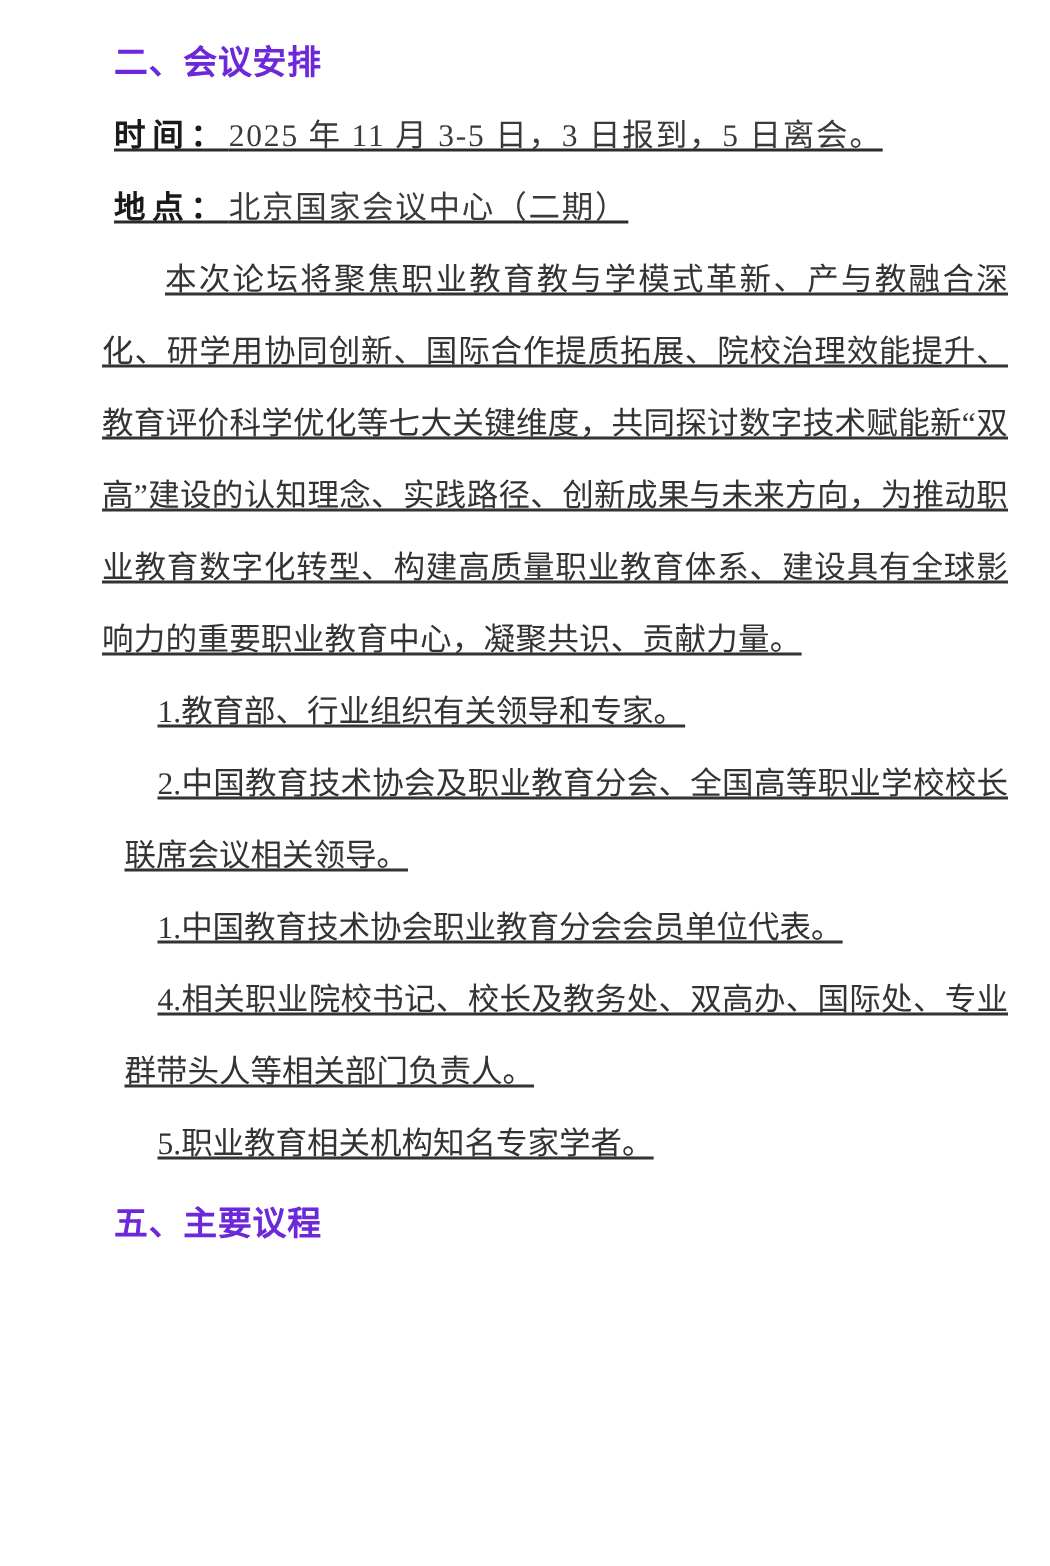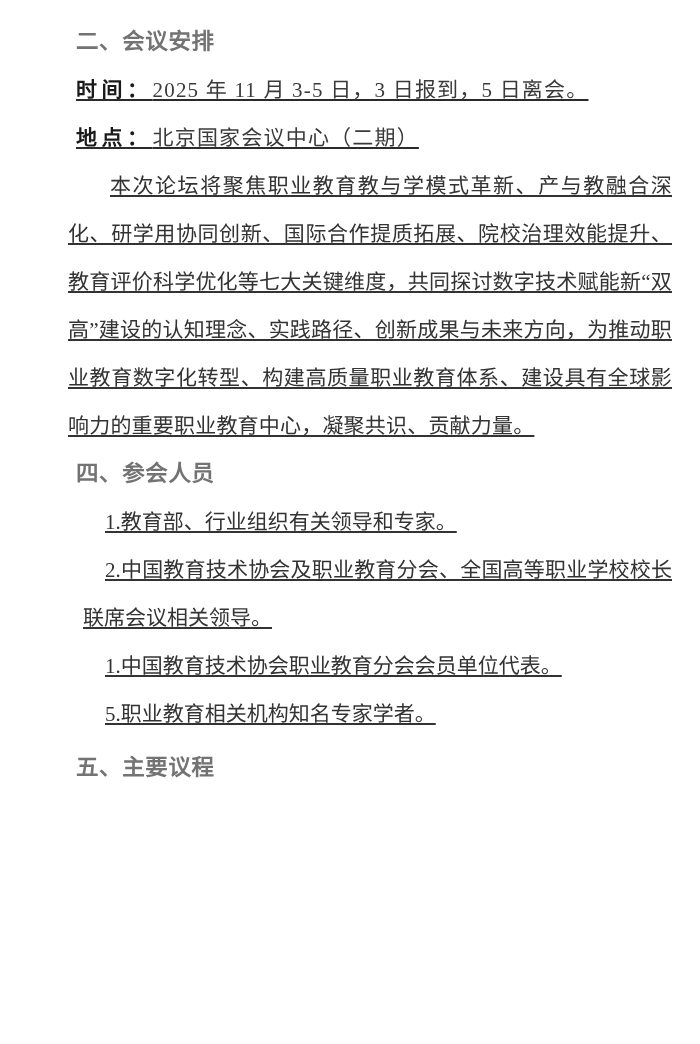--- a/index.html
+++ b/index.html
@@ -25,21 +25,21 @@
     top: 18px;
     width: 604px;
   }
 
   
   .section-heading {
     font-family: "Liberation Sans", "DejaVu Sans", sans-serif;
     font-weight: 700;
     font-size: 22.5px;
     line-height: 48px;
-    color: #737373;
+    color: #6d28d9;
     letter-spacing: 0.6px;
     margin: 0;
     padding: 0 0 0 8px;
     white-space: nowrap;
   }
 
   .heading-block {
     height: 48px;
     display: block;
   }
@@ -126,27 +126,25 @@
       <span class="kv-label">时间：</span><span class="kv-value">2025 年 11 月 3-5 日，3 日报到，5 日离会。</span>
     </div>
 
     <div class="body-line kv-line">
       <span class="kv-label">地点：</span><span class="kv-value">北京国家会议中心（二期）</span>
     </div>
 
 
     <p class="body-para last-ragged">本次论坛将聚焦职业教育教与学模式革新、产与教融合深化、研学用协同创新、国际合作提质拓展、院校治理效能提升、教育评价科学优化等七大关键维度，共同探讨数字技术赋能新“双高”建设的认知理念、实践路径、创新成果与未来方向，为推动职业教育数字化转型、构建高质量职业教育体系、建设具有全球影响力的重要职业教育中心，凝聚共识、贡献力量。</p>
 
-    <div class="heading-block">
-      <h2 class="section-heading">四、参会人员</h2>
-    </div>
 
     <p class="list-item wrap-justify">1.教育部、行业组织有关领导和专家。</p>
     <p class="list-item wrap-justify">2.中国教育技术协会及职业教育分会、全国高等职业学校校长联席会议相关领导。</p>
     <p class="list-item wrap-justify">1.中国教育技术协会职业教育分会会员单位代表。</p>
+    <p class="list-item wrap-justify">4.相关职业院校书记、校长及教务处、双高办、国际处、专业群带头人等相关部门负责人。</p>
     <p class="list-item wrap-justify">5.职业教育相关机构知名专家学者。</p>
 
     <div class="gap-sm"></div>
 
     <div class="heading-block">
       <h2 class="section-heading">五、主要议程</h2>
     </div>
 
   </div>
 </div>

